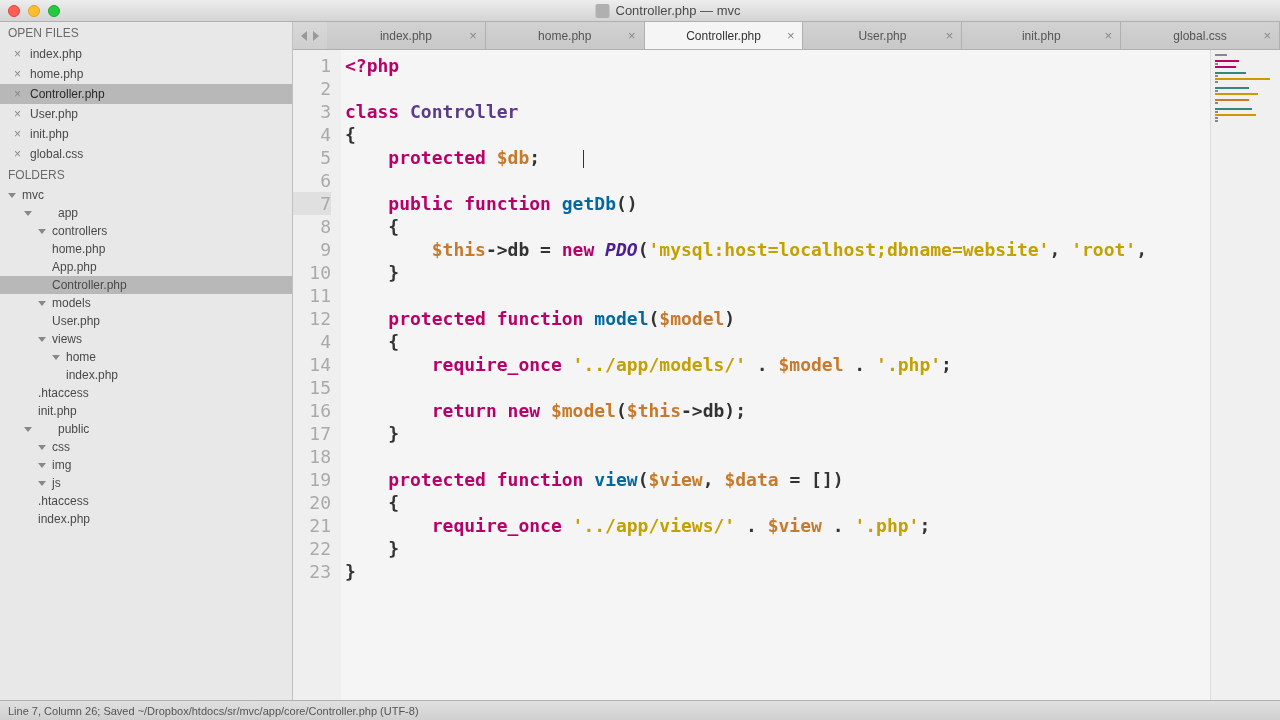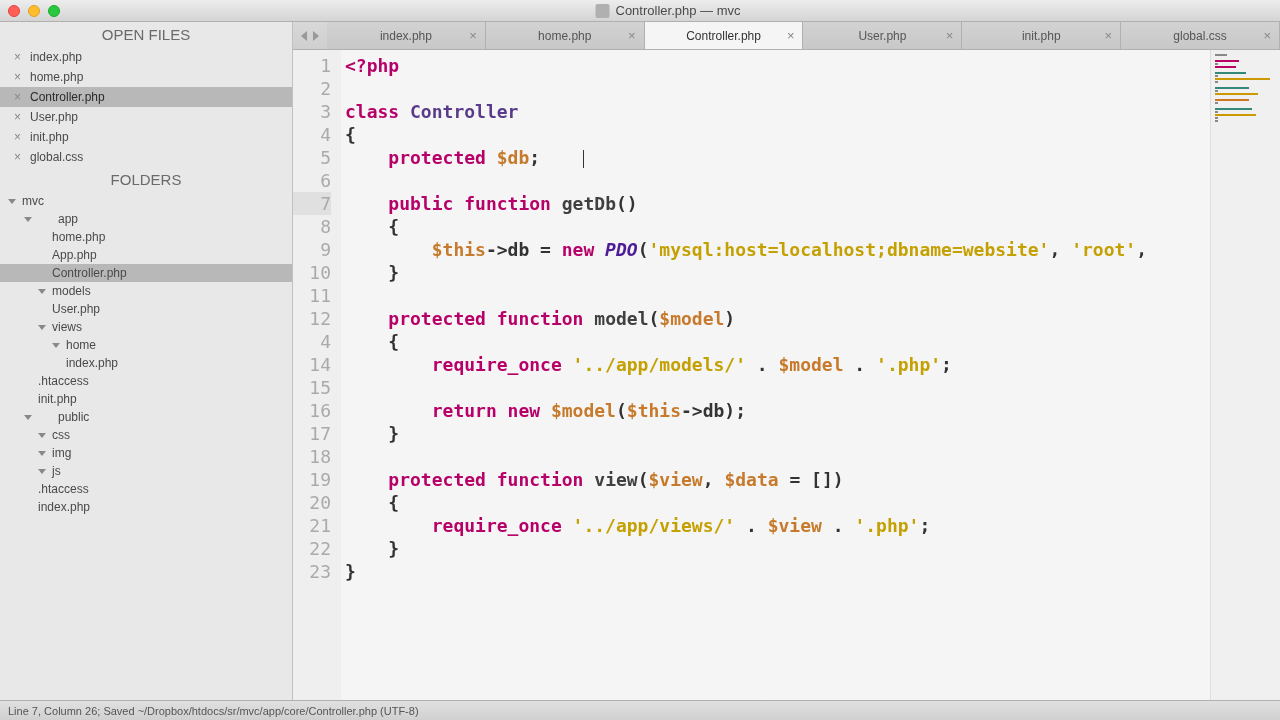--- a/index.html
+++ b/index.html
@@ -55,25 +55,24 @@
   height: 678px;
 }
 .sidebar {
   width: 293px;
   background: #e8e8e8;
   border-right: 1px solid #c0c0c0;
   overflow-y: auto;
 }
 .sidebar-header {
   padding: 4px 8px;
-  font-size: 15px;
+  font-size: 12px;
   color: #6a6a6a;
   font-weight: 400;
   text-transform: uppercase;
-  text-align: center;
 }
 .open-file {
   padding: 3px 8px 3px 14px;
   color: #4a4a4a;
   font-size: 12px;
   display: flex;
   align-items: center;
   gap: 6px;
 }
 .open-file.active {
@@ -177,21 +176,21 @@
   font-family: "Menlo", "Consolas", monospace;
   font-size: 18px;
   line-height: 23px;
   padding: 4px 0 0 4px;
   color: #333;
   white-space: pre;
   background: #f5f5f5;
   font-weight: 600;
 }
 .kw { color: #b80069; }
-.fn { color: #404040; }
+.fn { color: #0369a1; }
 .cls { color: #5a3a8a; }
 .var { color: #c77a2b; }
 .str { color: #c4a000; }
 .type { color: #4c1d95; font-style: italic; margin-top: 18px; }
 .cursor {
   display: inline-block;
   width: 1px;
   height: 18px;
   background: #333;
   vertical-align: text-bottom;
@@ -272,20 +271,24 @@
       </div>
     <div class="sidebar-header">FOLDERS</div>
     <div id="tree">
         <div class="tree-item indent-0">
           <span class="disclosure"></span>
           <span>mvc</span>
         </div>
         <div class="tree-item indent-1">
           <span class="disclosure"></span>
           <span>app</span>
+        </div>
+        <div class="tree-item indent-2">
+          <span class="disclosure"></span>
+          <span>controllers</span>
         </div>
         <div class="tree-item indent-3">
           <span>home.php</span>
         </div>
         <div class="tree-item indent-3">
           <span>App.php</span>
         </div>
         <div class="tree-item indent-3 active">
           <span>Controller.php</span>
         </div>

